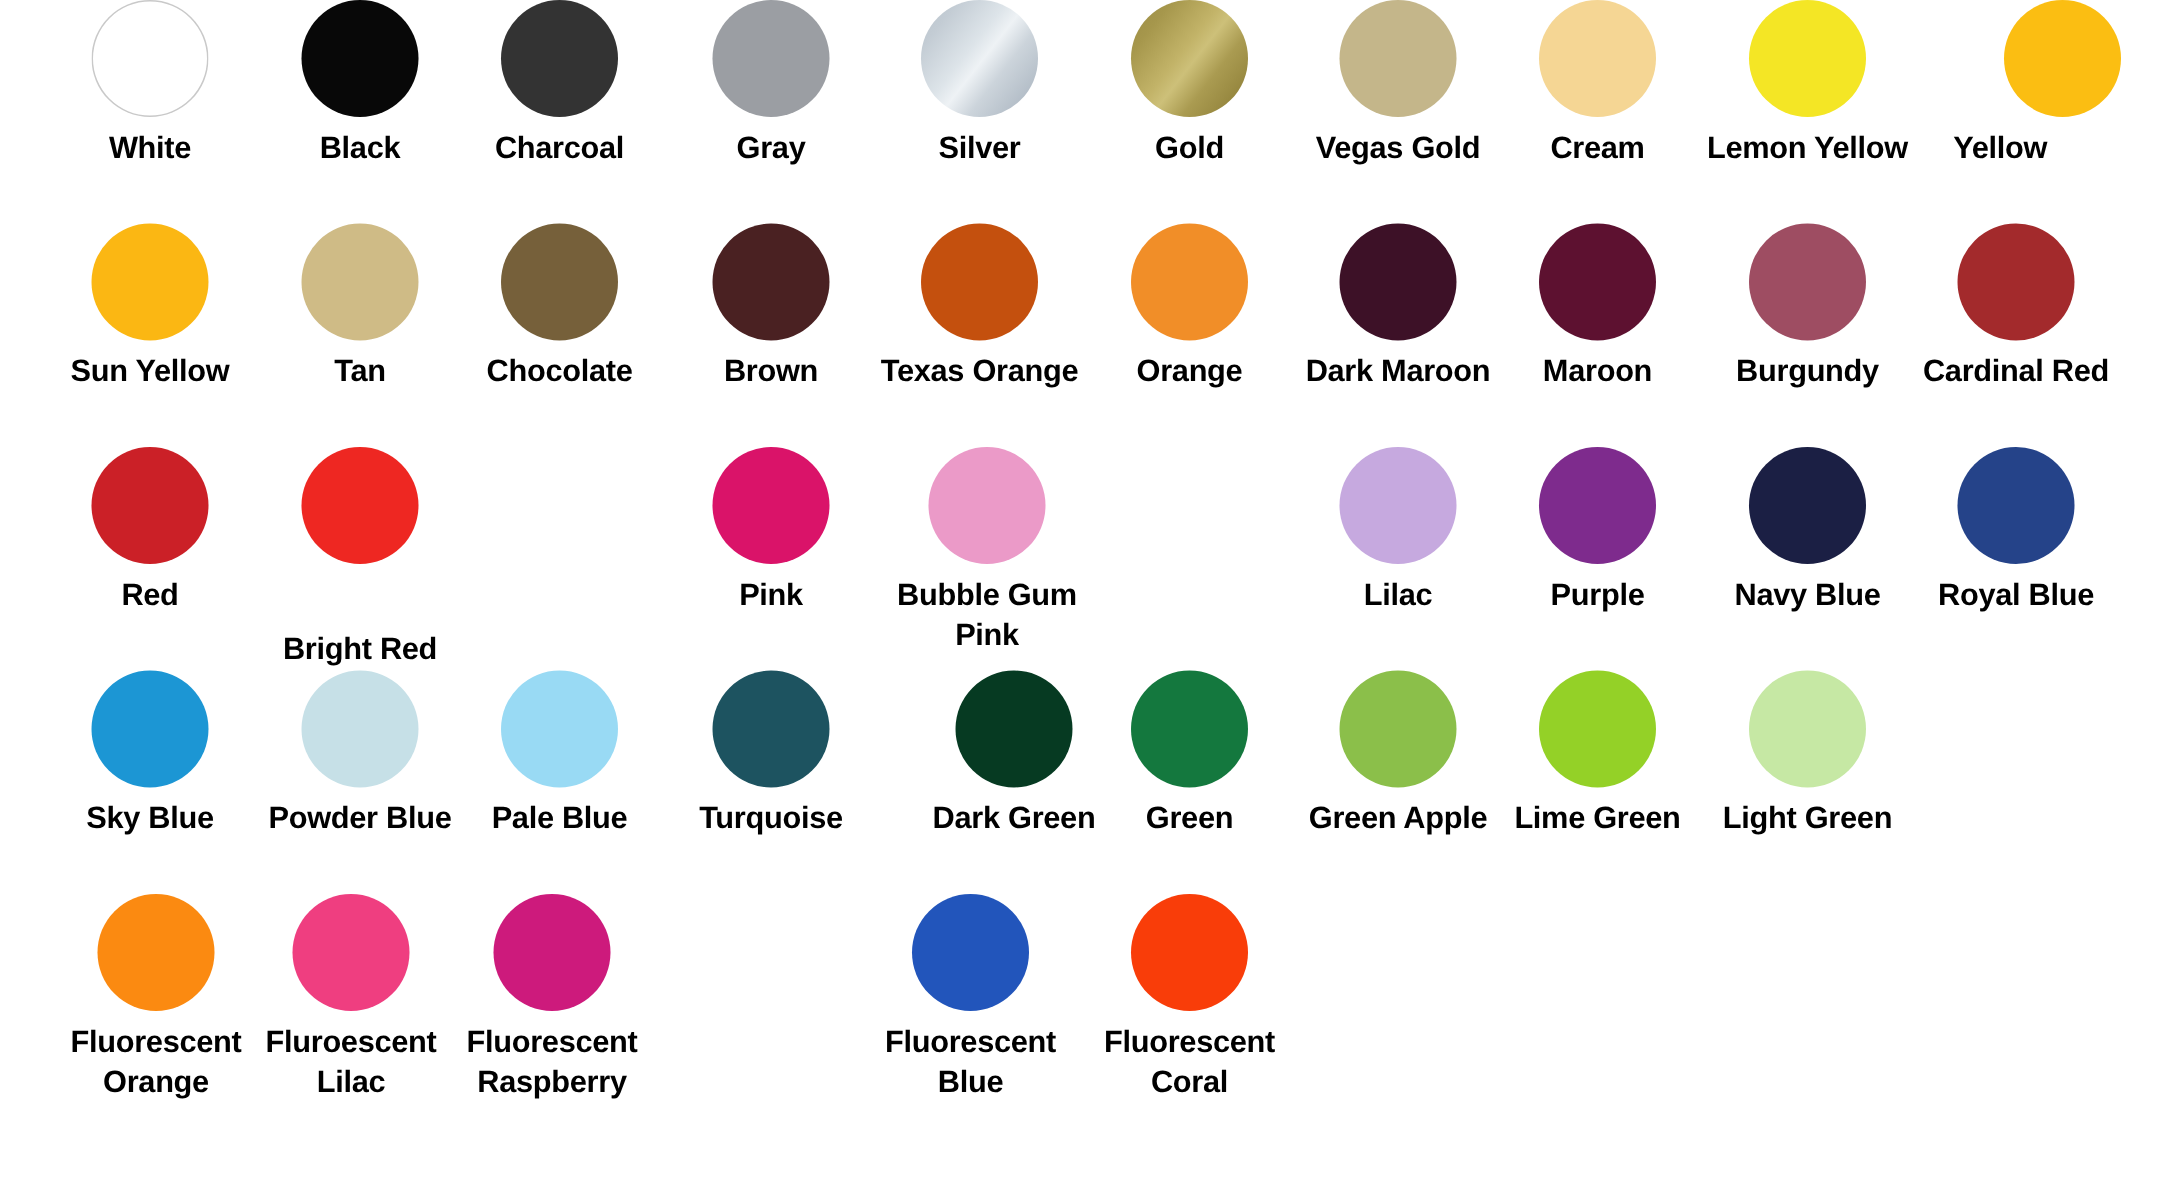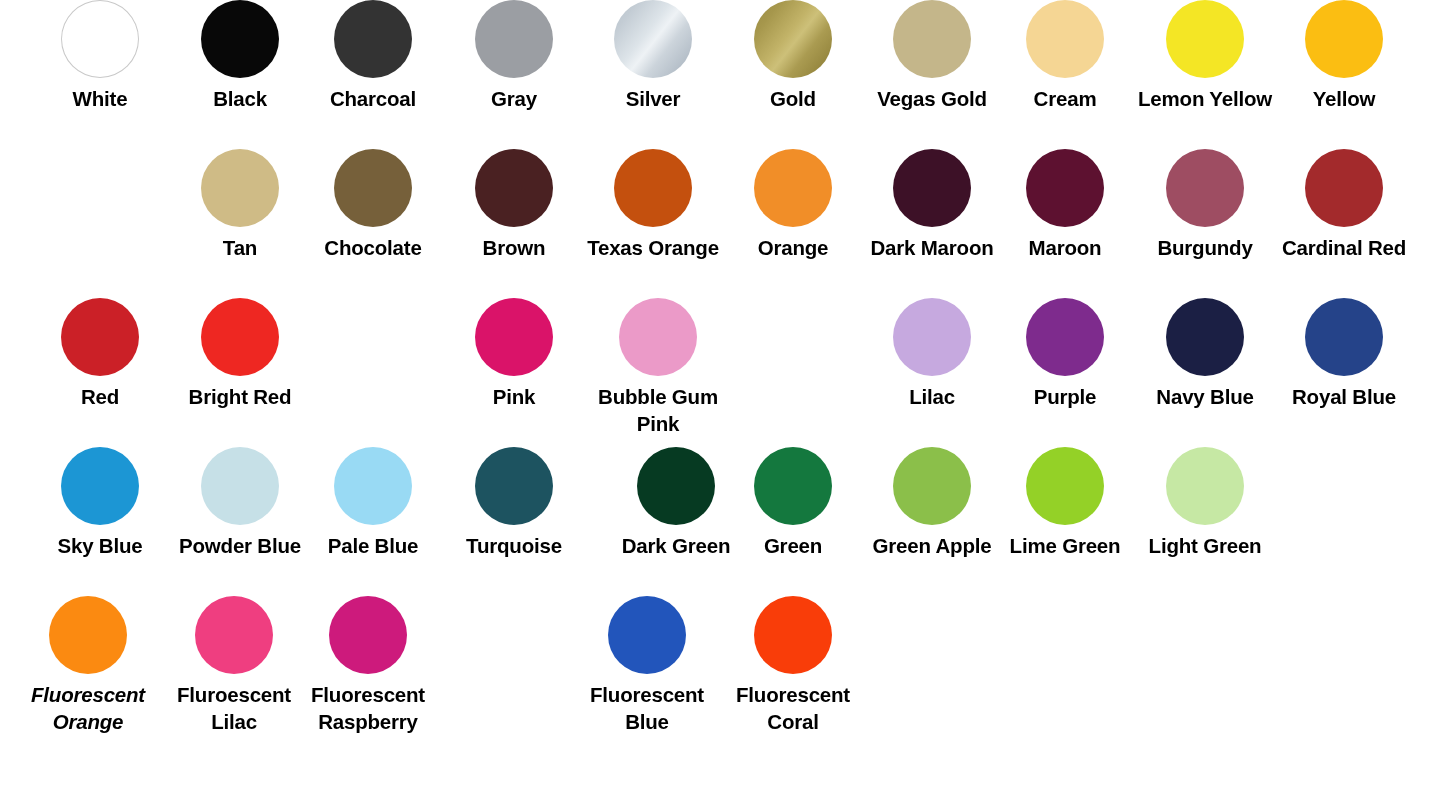--- a/index.html
+++ b/index.html
@@ -97,26 +97,30 @@
         <div class="swatch-label">Vegas Gold</div>
       </div>
       <div class="swatch-cell" style="left: 1065px;">
         <div class="swatch-dot" style="background: rgb(245, 214, 148);"></div>
         <div class="swatch-label">Cream</div>
       </div>
       <div class="swatch-cell" style="left: 1205px;">
         <div class="swatch-dot" style="background: rgb(244, 230, 37);"></div>
         <div class="swatch-label">Lemon Yellow</div>
       </div>
-      <div class="swatch-cell" style="left: 1344px;">
+      <div class="swatch-cell" style="left: 1344px; align-items: flex-end;">
         <div class="swatch-dot" style="background: rgb(251, 190, 18);"></div>
         <div class="swatch-label">Yellow</div>
       </div>
     </div>
     <div class="swatch-row">
+      <div class="swatch-cell" style="left: 100px;">
+        <div class="swatch-dot" style="background: rgb(251, 183, 19);"></div>
+        <div class="swatch-label">Sun Yellow</div>
+      </div>
       <div class="swatch-cell" style="left: 240px;">
         <div class="swatch-dot" style="background: rgb(207, 187, 134);"></div>
         <div class="swatch-label">Tan</div>
       </div>
       <div class="swatch-cell" style="left: 373px;">
         <div class="swatch-dot" style="background: rgb(118, 96, 58);"></div>
         <div class="swatch-label">Chocolate</div>
       </div>
       <div class="swatch-cell" style="left: 514px;">
         <div class="swatch-dot" style="background: rgb(74, 33, 34);"></div>
@@ -145,21 +149,21 @@
       <div class="swatch-cell" style="left: 1344px;">
         <div class="swatch-dot" style="background: rgb(163, 42, 44);"></div>
         <div class="swatch-label">Cardinal Red</div>
       </div>
     </div>
     <div class="swatch-row">
       <div class="swatch-cell" style="left: 100px;">
         <div class="swatch-dot" style="background: rgb(203, 32, 39);"></div>
         <div class="swatch-label">Red</div>
       </div>
-      <div class="swatch-cell" style="left: 240px;">
+      <div class="swatch-cell" style="left: 240px; gap: 36px;">
         <div class="swatch-dot" style="background: rgb(238, 39, 34);"></div>
         <div class="swatch-label">Bright Red</div>
       </div>
       <div class="swatch-cell" style="left: 514px;">
         <div class="swatch-dot" style="background: rgb(218, 19, 105);"></div>
         <div class="swatch-label">Pink</div>
       </div>
       <div class="swatch-cell" style="left: 658px;">
         <div class="swatch-dot" style="background: rgb(235, 154, 200);"></div>
         <div class="swatch-label">Bubble Gum Pink</div>
@@ -213,21 +217,21 @@
       <div class="swatch-cell" style="left: 1065px;">
         <div class="swatch-dot" style="background: rgb(148, 209, 39);"></div>
         <div class="swatch-label">Lime Green</div>
       </div>
       <div class="swatch-cell" style="left: 1205px;">
         <div class="swatch-dot" style="background: rgb(198, 232, 164);"></div>
         <div class="swatch-label">Light Green</div>
       </div>
     </div>
     <div class="swatch-row row-last">
-      <div class="swatch-cell" style="left: 88px; font-style: italic;">
+      <div class="swatch-cell" style="left: 104px;">
         <div class="swatch-dot" style="background: rgb(251, 138, 17);"></div>
         <div class="swatch-label">Fluorescent Orange</div>
       </div>
       <div class="swatch-cell" style="left: 234px;">
         <div class="swatch-dot" style="background: rgb(239, 62, 128);"></div>
         <div class="swatch-label">Fluroescent Lilac</div>
       </div>
       <div class="swatch-cell" style="left: 368px;">
         <div class="swatch-dot" style="background: rgb(205, 26, 124);"></div>
         <div class="swatch-label">Fluorescent Raspberry</div>

